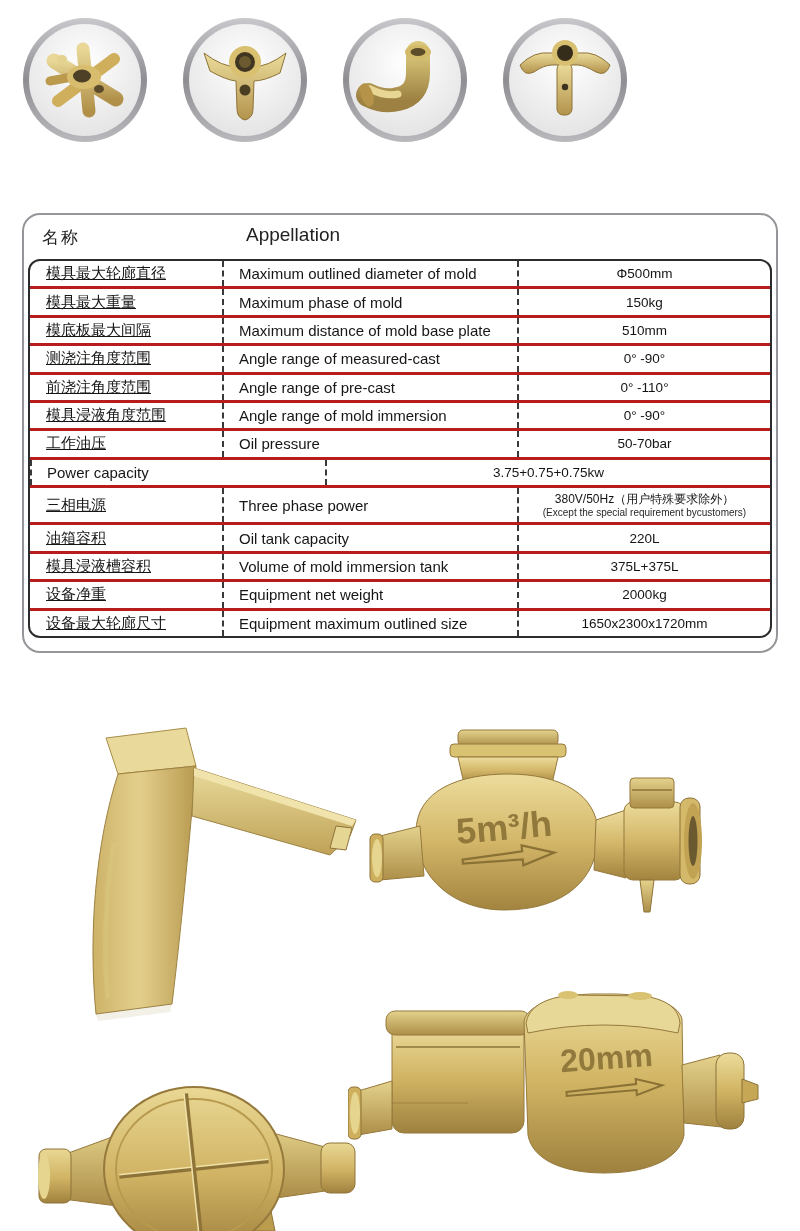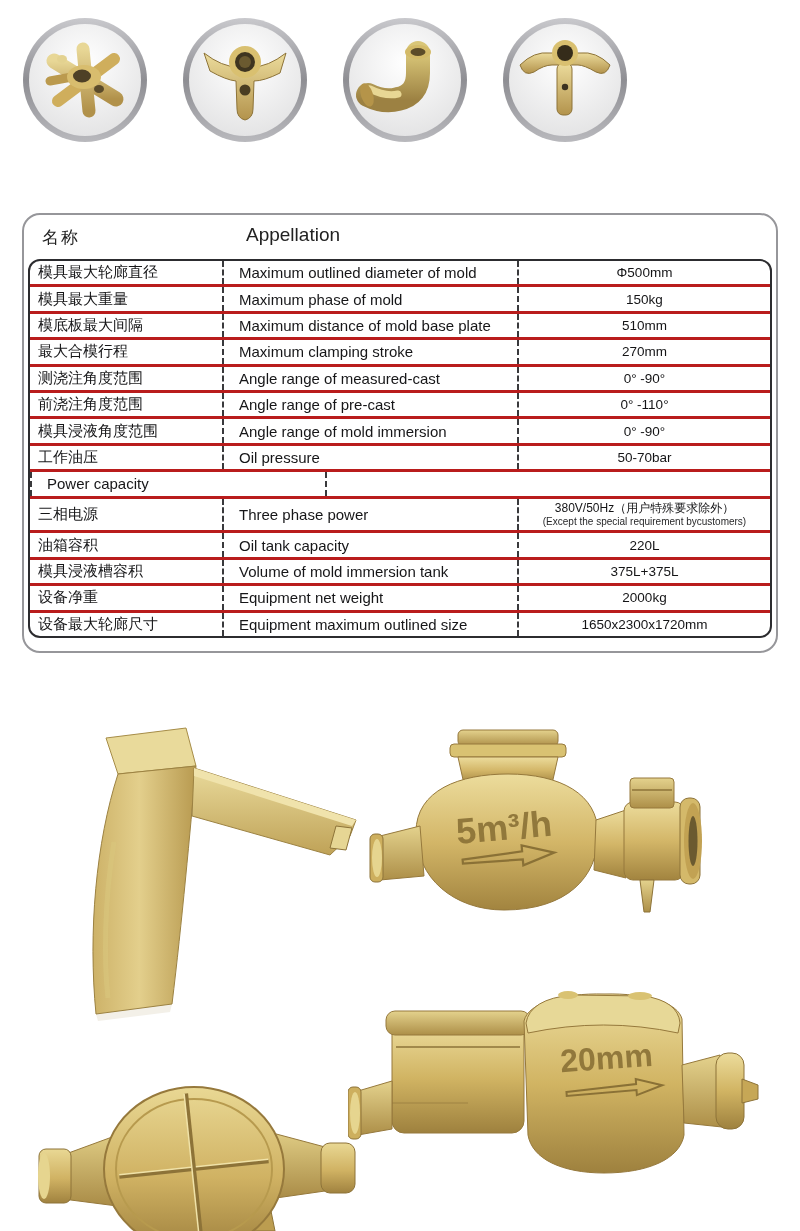--- a/index.html
+++ b/index.html
@@ -16,21 +16,21 @@
   .spec-header{position:absolute;left:0;top:0;height:44px;width:100%;}
   .spec-header .cn{position:absolute;left:18px;top:11px;font-size:17px;letter-spacing:2px;color:#222;}
   .spec-header .en{position:absolute;left:222px;top:9px;font-size:19px;color:#222;}
   .spec-body{position:absolute;left:4px;right:4px;top:44px;bottom:13px;
              border:2px solid #2c2c2f;border-radius:12px;overflow:hidden;
              display:flex;flex-direction:column;background:#fff;}
   .spec-row{display:flex;flex:28 1 0;min-height:0;align-items:stretch;}
   .spec-row.tall{flex:38 1 0;}
   .spec-row + .spec-row{border-top:3px solid #b91c1c;}
   .cell{display:flex;align-items:center;box-sizing:border-box;min-width:0;}
-  .c1{width:192px;padding-left:8px;font-size:15px;color:#161618;}
+  .c1{width:192px;padding-left:16px;font-size:15px;color:#161618;text-decoration:underline;}
   .c2{width:297px;padding-left:15px;font-size:15px;color:#161618;
       border-left:2px dashed #39393c;border-right:2px dashed #39393c;}
   .c3{flex:1;flex-direction:column;justify-content:center;text-align:center;font-size:13.5px;color:#141416;}
   .c3 .v2{font-size:12px;line-height:1.25;}
   .c3 .sub{font-size:10px;line-height:1.2;color:#28282a;}
 
   
   .gallery{position:absolute;left:0;top:690px;width:800px;height:541px;}
   .ph{position:absolute;}
   svg text{font-family:"Liberation Sans","DejaVu Sans",sans-serif;}
@@ -170,25 +170,20 @@
       <div class="cell c1">模具最大重量</div>
       <div class="cell c2">Maximum phase of mold</div>
       <div class="cell c3">150kg</div>
     </div>
     <div class="spec-row">
       <div class="cell c1">模底板最大间隔</div>
       <div class="cell c2">Maximum distance of mold base plate</div>
       <div class="cell c3">510mm</div>
     </div>
     <div class="spec-row">
-      <div class="cell c1">最大合模行程</div>
-      <div class="cell c2">Maximum clamping stroke</div>
-      <div class="cell c3">270mm</div>
-    </div>
-    <div class="spec-row">
       <div class="cell c1">测浇注角度范围</div>
       <div class="cell c2">Angle range of measured-cast</div>
       <div class="cell c3">0° -90°</div>
     </div>
     <div class="spec-row">
       <div class="cell c1">前浇注角度范围</div>
       <div class="cell c2">Angle range of pre-cast</div>
       <div class="cell c3">0° -110°</div>
     </div>
     <div class="spec-row">
@@ -196,20 +191,21 @@
       <div class="cell c2">Angle range of mold immersion</div>
       <div class="cell c3">0° -90°</div>
     </div>
     <div class="spec-row">
       <div class="cell c1">工作油压</div>
       <div class="cell c2">Oil pressure</div>
       <div class="cell c3">50-70bar</div>
     </div>
     <div class="spec-row">
       <div class="cell c2">Power capacity</div>
+      <div class="cell c3">3.75+0.75+0.75kw</div>
     </div>
     <div class="spec-row tall">
       <div class="cell c1">三相电源</div>
       <div class="cell c2">Three phase power</div>
       <div class="cell c3">
         <span class="v2">380V/50Hz（用户特殊要求除外）</span>
         <span class="sub">(Except the special requirement bycustomers)</span>
       </div>
     </div>
     <div class="spec-row">

